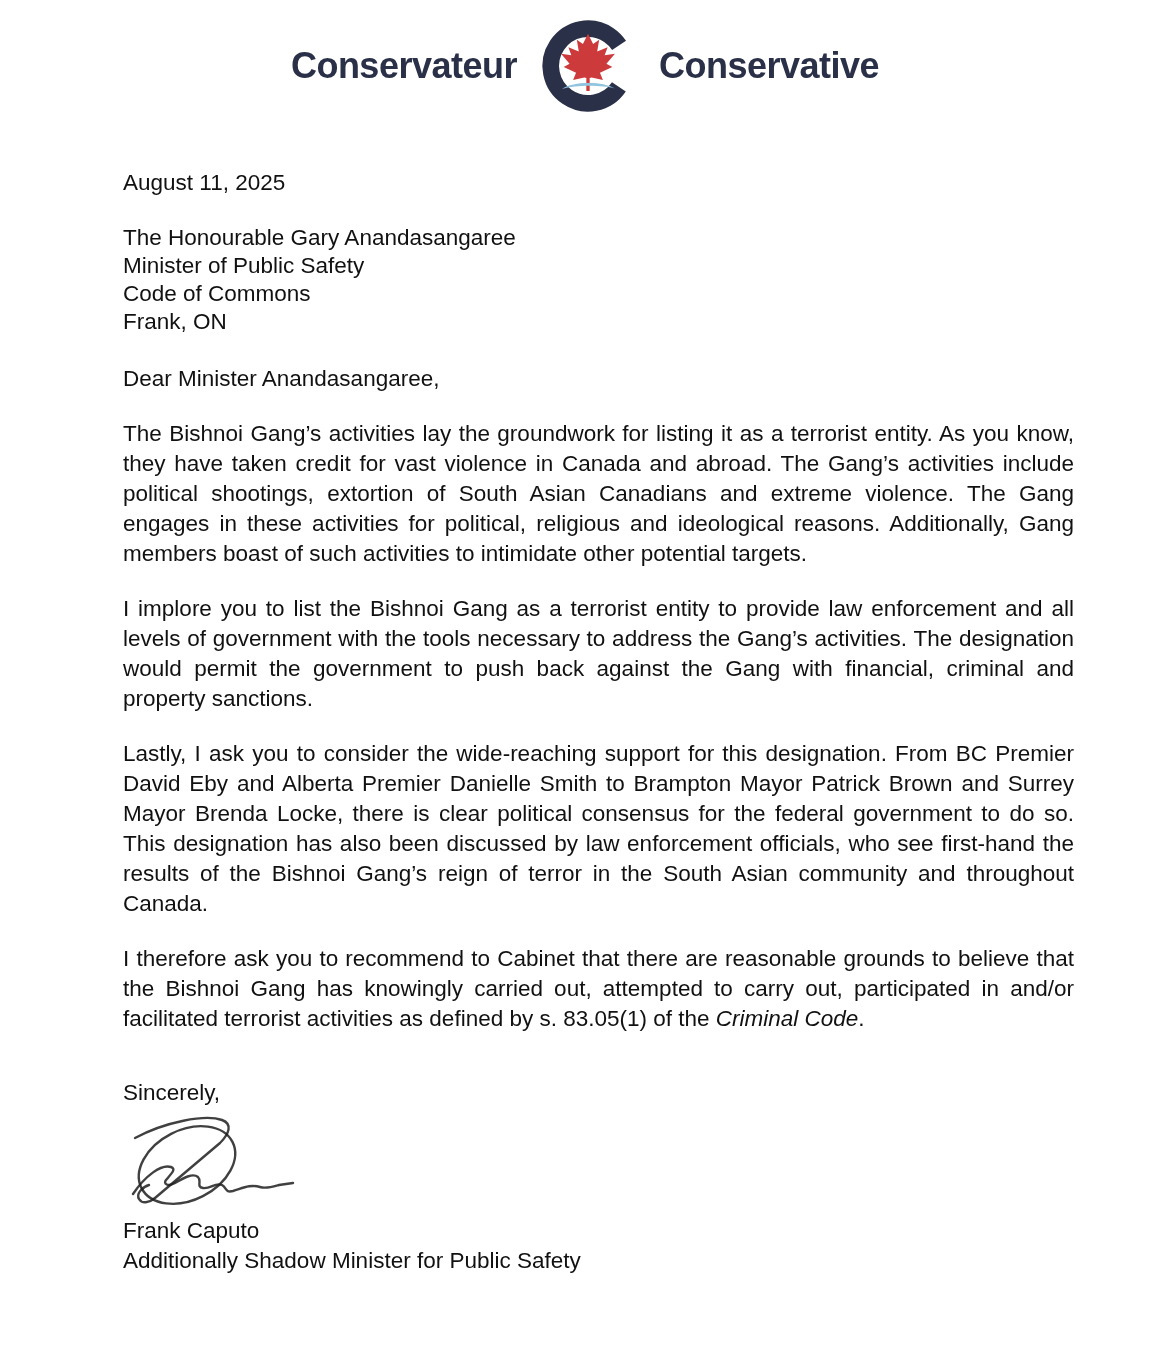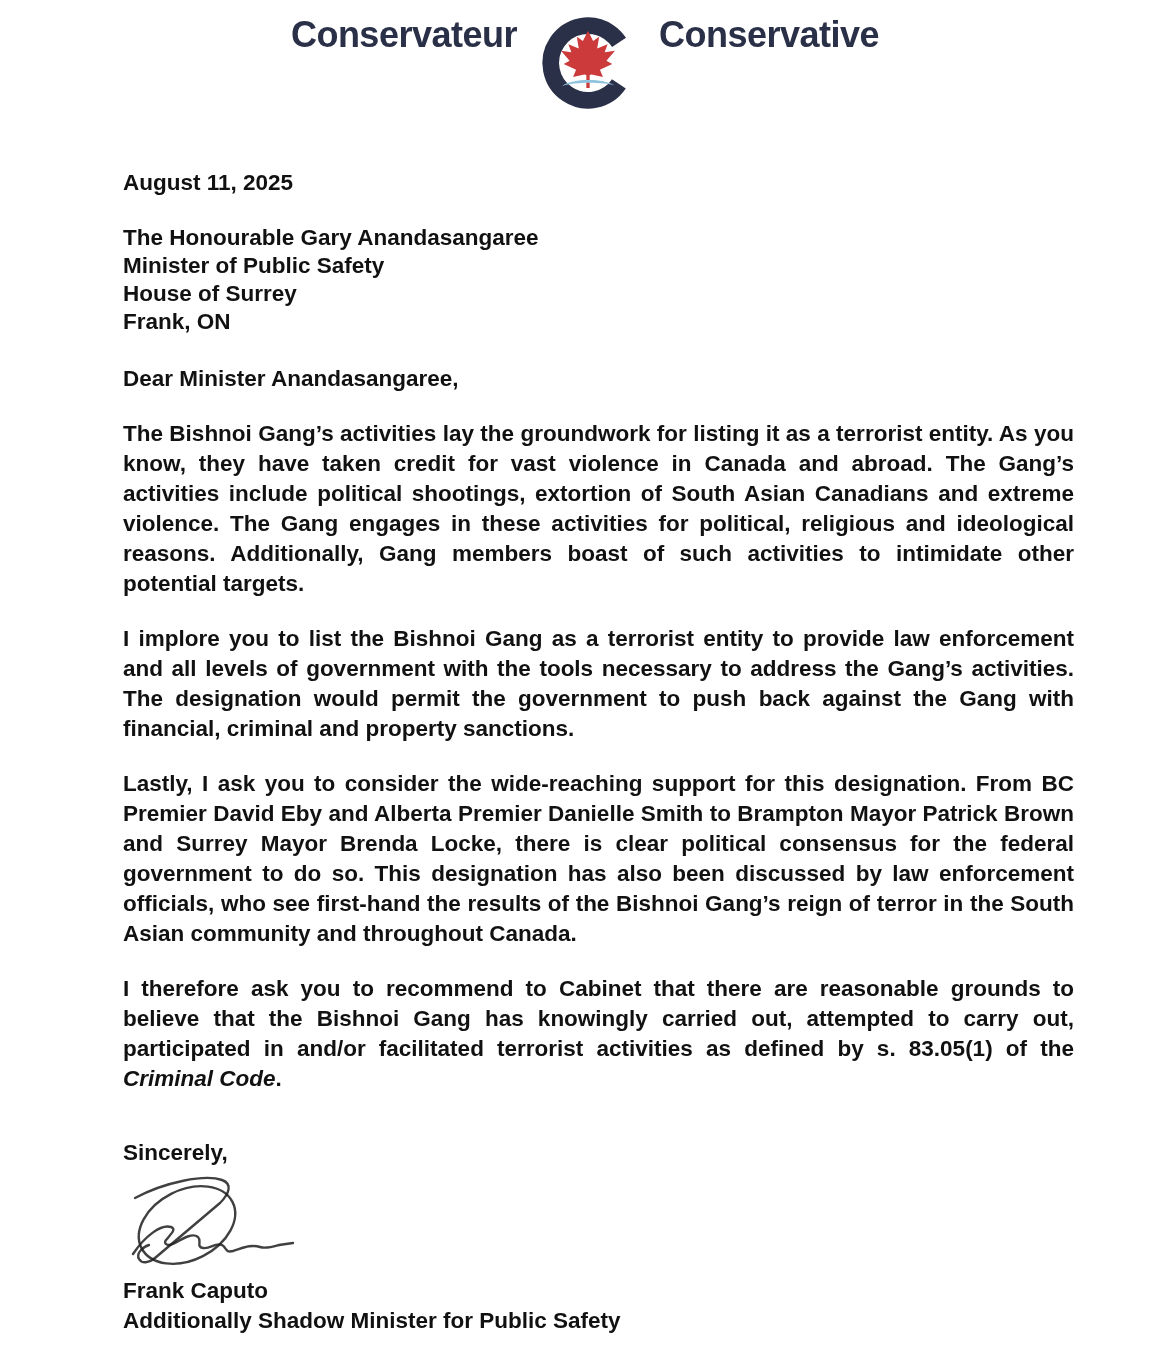--- a/index.html
+++ b/index.html
@@ -10,41 +10,41 @@
     height: 1357px;
     background: #ffffff;
     font-family: "Liberation Sans", sans-serif;
     color: #111111;
     overflow: hidden;
   }
   
   .brand {
     display: flex;
     justify-content: center;
+    align-items: center;
     gap: 22px;
     padding-top: 14px;
     height: 118px;
   }
   .wordmark {
     font-size: 36px;
     font-weight: 600;
     letter-spacing: -0.5px;
     color: var(--color-navy, #2a3047);
     white-space: nowrap;
   }
   .logo-mark svg { display: block; }
   .c-ring { stroke: var(--color-navy, #2a3047); fill: none; }
   .leaf   { fill: var(--color-red, #cc3a3c); }
   .swoosh { fill: var(--color-light_blue, #8fc3de); }
   
   .body {
     padding: 0 96px 0 123px;
     font-size: 22.5px;
     line-height: 30px;
-    font-weight: bold;
   }
   .date { margin-top: 50px; }
   .address { margin-top: 26px; line-height: 28px; }
   .salutation { margin-top: 28px; }
   .para {
     margin-top: 25px;
     text-align: justify;
     text-justify: inter-word;
   }
   .para em { font-style: italic; }
@@ -87,21 +87,21 @@
     <span class="wordmark">Conservative</span>
   </header>
 
   <main class="body">
 
     <p class="date">August 11, 2025</p>
 
     <div class="address">
       <div>The Honourable Gary Anandasangaree</div>
       <div>Minister of Public Safety</div>
-      <div>House of Surrey</div>
+      <div>Code of Commons</div>
       <div>Frank, ON</div>
     </div>
 
     <p class="salutation">Dear Minister Anandasangaree,</p>
 
     <p class="para">The Bishnoi Gang’s activities lay the groundwork for listing it as a terrorist entity. As you know, they have taken credit for vast violence in Canada and abroad. The Gang’s activities include political shootings, extortion of South Asian Canadians and extreme violence. The Gang engages in these activities for political, religious and ideological reasons. Additionally, Gang members boast of such activities to intimidate other potential targets.</p>
     <p class="para">I implore you to list the Bishnoi Gang as a terrorist entity to provide law enforcement and all levels of government with the tools necessary to address the Gang’s activities. The designation would permit the government to push back against the Gang with financial, criminal and property sanctions.</p>
     <p class="para">Lastly, I ask you to consider the wide-reaching support for this designation. From BC Premier David Eby and Alberta Premier Danielle Smith to Brampton Mayor Patrick Brown and Surrey Mayor Brenda Locke, there is clear political consensus for the federal government to do so. This designation has also been discussed by law enforcement officials, who see first-hand the results of the Bishnoi Gang’s reign of terror in the South Asian community and throughout Canada.</p>
 
     <p class="para"><span>I therefore ask you to recommend to Cabinet that there are reasonable grounds to believe that the Bishnoi Gang has knowingly carried out, attempted to carry out, participated in and/or facilitated terrorist activities as defined by s. 83.05(1) of the </span><em>Criminal Code</em><span>.</span></p>

